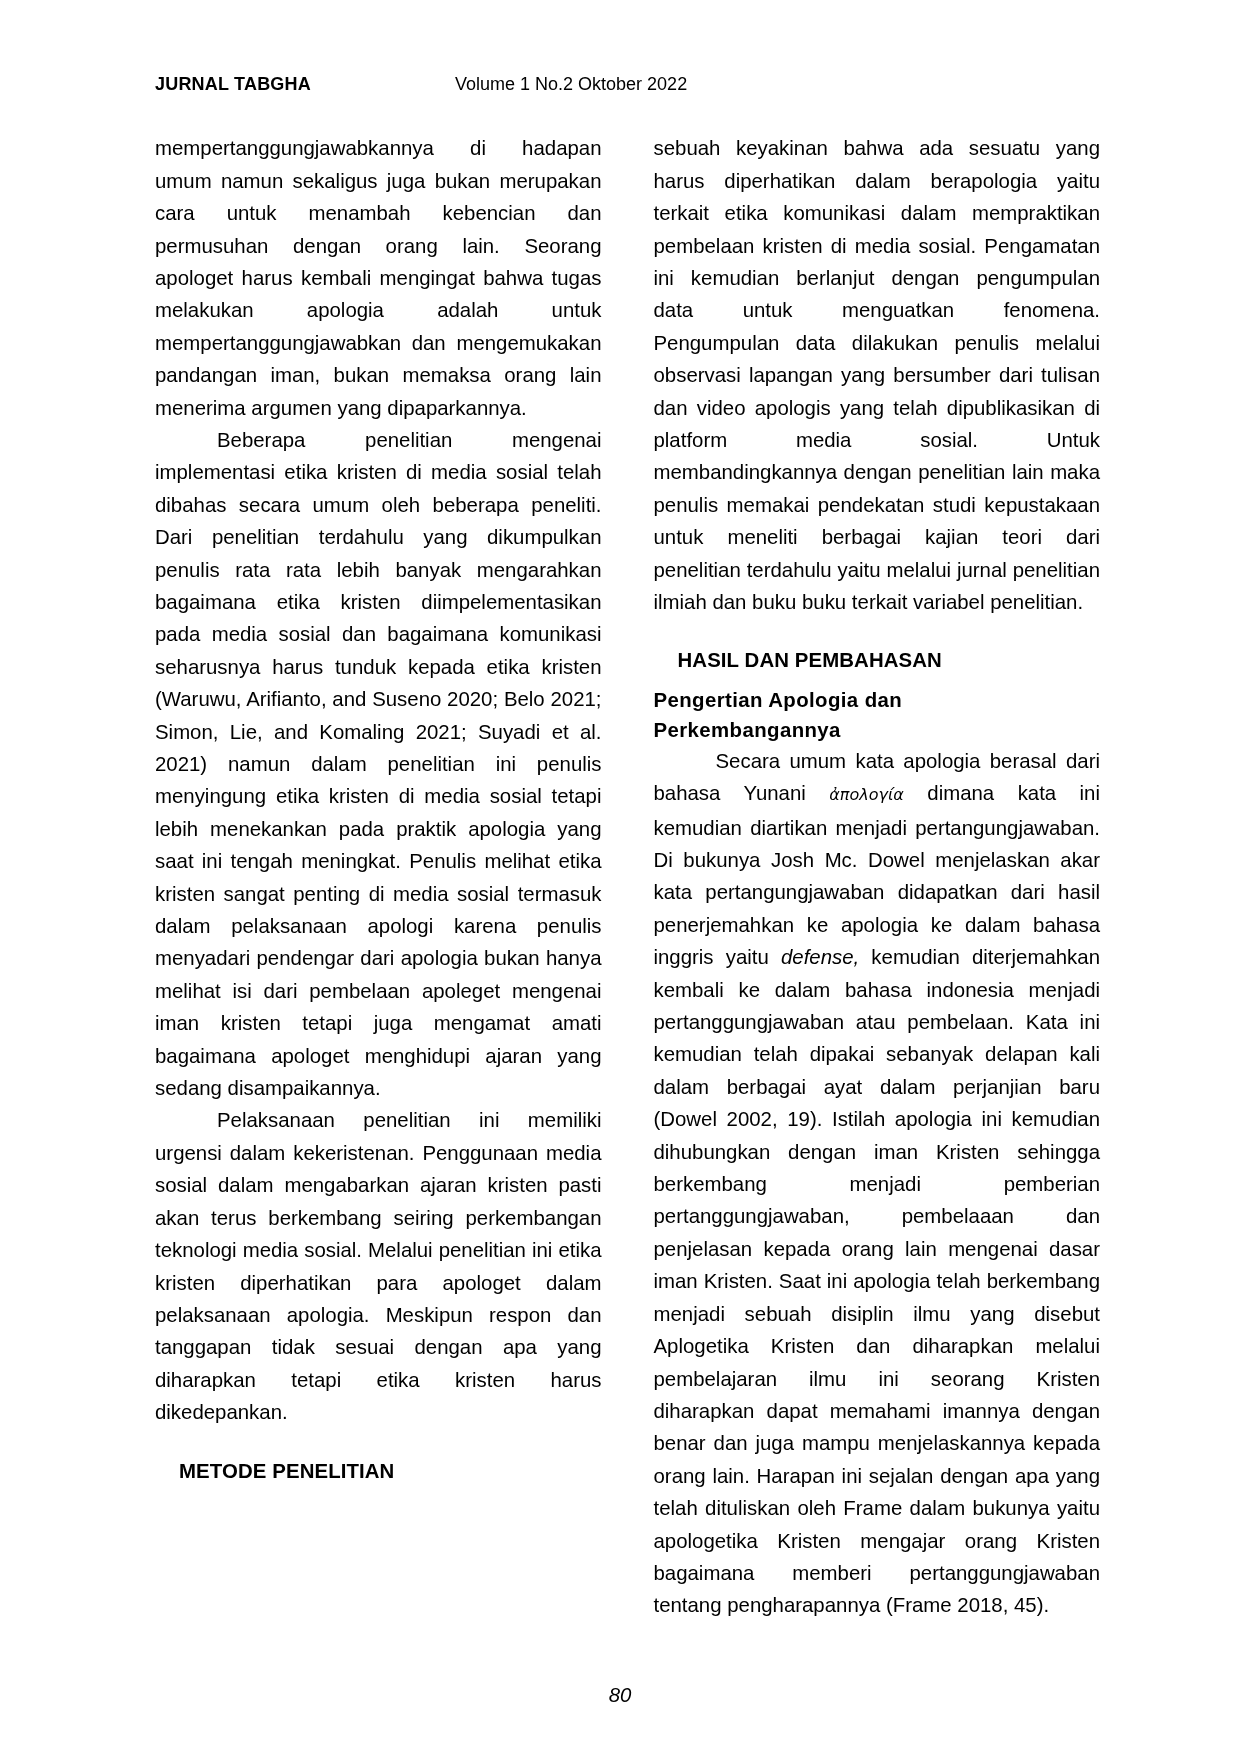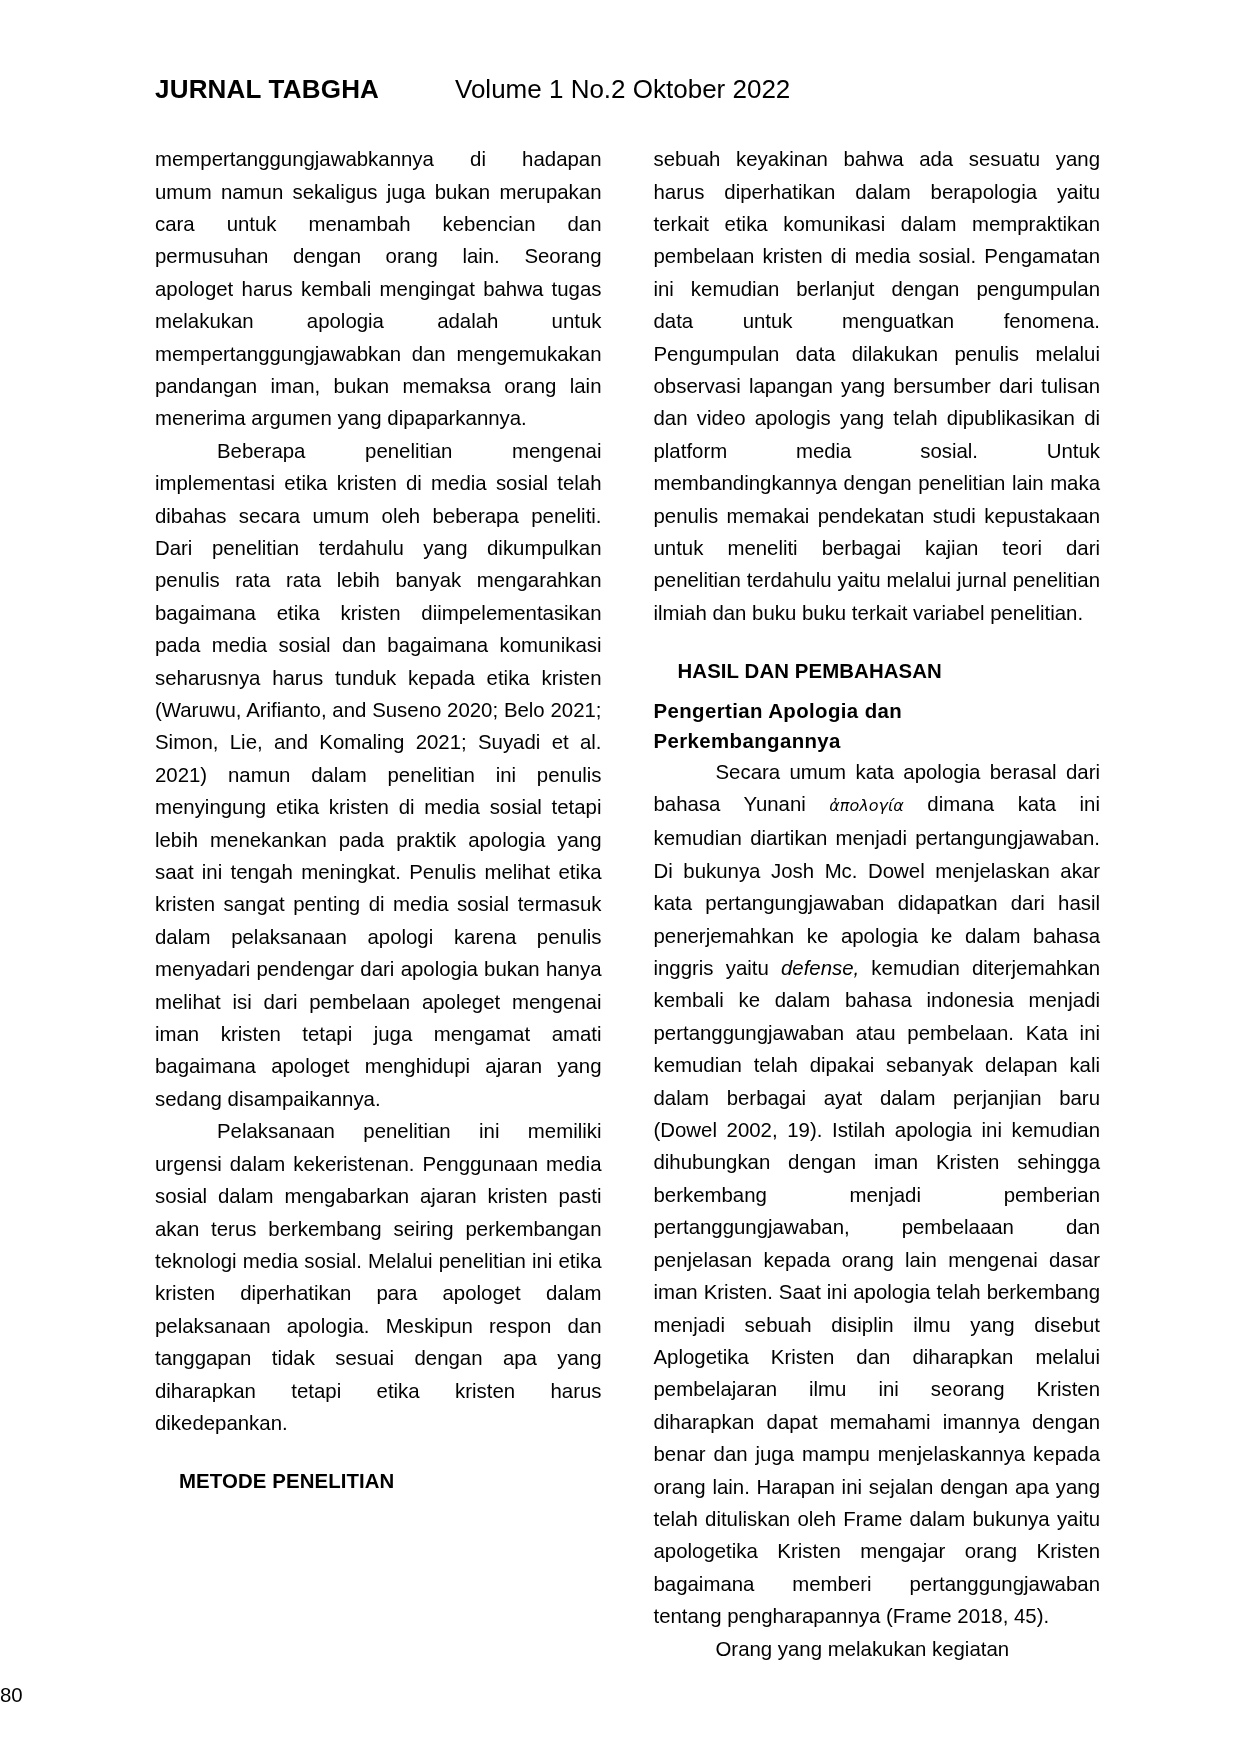--- a/index.html
+++ b/index.html
@@ -20,21 +20,21 @@
     padding: 72px 140px 0 155px;
     overflow: hidden;
   }
 
   
   .running-head {
     display: flex;
     align-items: flex-start;
     width: 100%;
     margin-bottom: 36px;
-    font-size: 26px;
+    font-size: 18px;
     line-height: 1.35;
   }
   .rh-journal {
     font-weight: bold;
     letter-spacing: 0.2px;
     width: 300px;
     flex: 0 0 300px;
     white-space: nowrap;
   }
   .rh-volume {
@@ -95,22 +95,23 @@
     font-size: 16px;
   }
   i.term { font-style: italic; }
 
   
   .page-number {
     position: absolute;
     left: 0;
     right: 0;
     bottom: 47px;
-    text-align: left;
+    text-align: center;
     font-size: 20.4px;
+    font-style: italic;
   }
 </style>
 </head>
 <body>
 
 <div class="page">
 
   <div class="running-head">
     <div class="rh-journal">JURNAL TABGHA</div>
     <div class="rh-volume">Volume 1 No.2 Oktober 2022</div>
@@ -123,20 +124,19 @@
       <p class="body indent">Beberapa penelitian mengenai implementasi etika kristen di media sosial telah dibahas secara umum oleh beberapa peneliti. Dari penelitian terdahulu yang dikumpulkan penulis rata rata lebih banyak mengarahkan bagaimana etika kristen diimpelementasikan pada media sosial dan bagaimana komunikasi seharusnya harus tunduk kepada etika kristen (Waruwu, Arifianto, and Suseno 2020; Belo 2021; Simon, Lie, and Komaling 2021; Suyadi et al. 2021) namun dalam penelitian ini penulis menyingung etika kristen di media sosial tetapi lebih menekankan pada praktik apologia yang saat ini tengah meningkat. Penulis melihat etika kristen sangat penting di media sosial termasuk dalam pelaksanaan apologi karena penulis menyadari pendengar dari apologia bukan hanya melihat isi dari pembelaan apoleget mengenai iman kristen tetapi juga mengamat amati bagaimana apologet menghidupi ajaran yang sedang disampaikannya.</p>
       <p class="body indent">Pelaksanaan penelitian ini memiliki urgensi dalam kekeristenan. Penggunaan media sosial dalam mengabarkan ajaran kristen pasti akan terus berkembang seiring perkembangan teknologi media sosial. Melalui penelitian ini etika kristen diperhatikan para apologet dalam pelaksanaan apologia. Meskipun respon dan tanggapan tidak sesuai dengan apa yang diharapkan tetapi etika kristen harus dikedepankan.</p>
       <h2 class="section">METODE PENELITIAN</h2>
     </div>
 
     <div class="col">
       <p class="body flush">sebuah keyakinan bahwa ada sesuatu yang harus diperhatikan dalam berapologia yaitu terkait etika komunikasi dalam mempraktikan pembelaan kristen di media sosial. Pengamatan ini kemudian berlanjut dengan pengumpulan data untuk menguatkan fenomena. Pengumpulan data dilakukan penulis melalui observasi lapangan yang bersumber dari tulisan dan video apologis yang telah dipublikasikan di platform media sosial. Untuk membandingkannya dengan penelitian lain maka penulis memakai pendekatan studi kepustakaan untuk meneliti berbagai kajian teori dari penelitian terdahulu yaitu melalui jurnal penelitian ilmiah dan buku buku terkait variabel penelitian.</p>
       <h2 class="section">HASIL DAN PEMBAHASAN</h2>
       <h3 class="subsection">Pengertian Apologia dan Perkembangannya</h3>
       <p class="body indent gap-before"><span>Secara umum kata apologia berasal dari bahasa Yunani </span><i class="greek">ἀπολογία</i><span> dimana kata ini kemudian diartikan menjadi pertangungjawaban. Di bukunya Josh Mc. Dowel menjelaskan akar kata pertangungjawaban didapatkan dari hasil penerjemahkan ke apologia ke dalam bahasa inggris yaitu </span><i class="term">defense,</i><span> kemudian diterjemahkan kembali ke dalam bahasa indonesia menjadi pertanggungjawaban atau pembelaan. Kata ini kemudian telah dipakai sebanyak delapan kali dalam berbagai ayat dalam perjanjian baru (Dowel 2002, 19). Istilah apologia ini kemudian dihubungkan dengan iman Kristen sehingga berkembang menjadi pemberian pertanggungjawaban, pembelaaan dan penjelasan kepada orang lain mengenai dasar iman Kristen. Saat ini apologia telah berkembang menjadi sebuah disiplin ilmu yang disebut Aplogetika Kristen dan diharapkan melalui pembelajaran ilmu ini seorang Kristen diharapkan dapat memahami imannya dengan benar dan juga mampu menjelaskannya kepada orang lain. Harapan ini sejalan dengan apa yang telah dituliskan oleh Frame dalam bukunya yaitu apologetika Kristen mengajar orang Kristen bagaimana memberi pertanggungjawaban tentang pengharapannya (Frame 2018, 45).</span></p>
-      <p class="body indent">Orang yang melakukan kegiatan</p>
     </div>
 
   </div>
 
   <div class="page-number">80</div>
 
 </div>
 
 </body></html>

